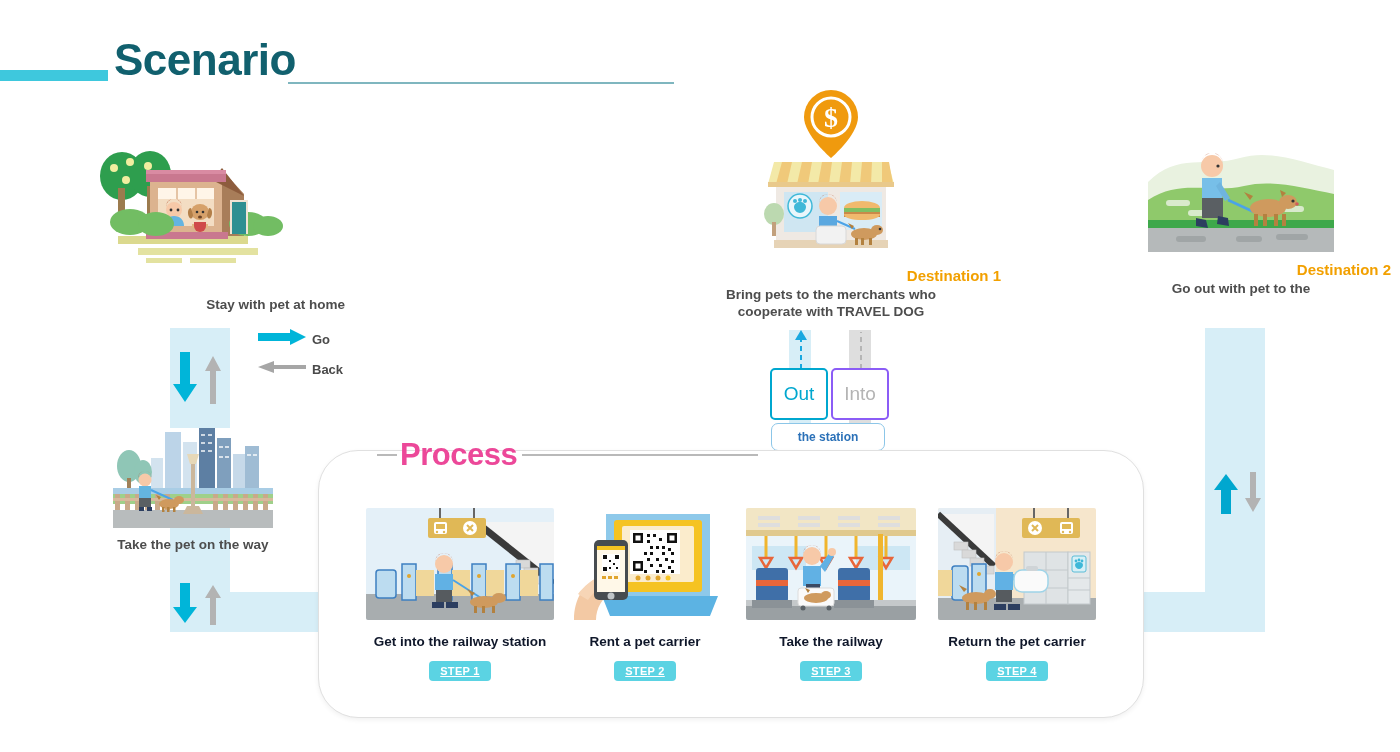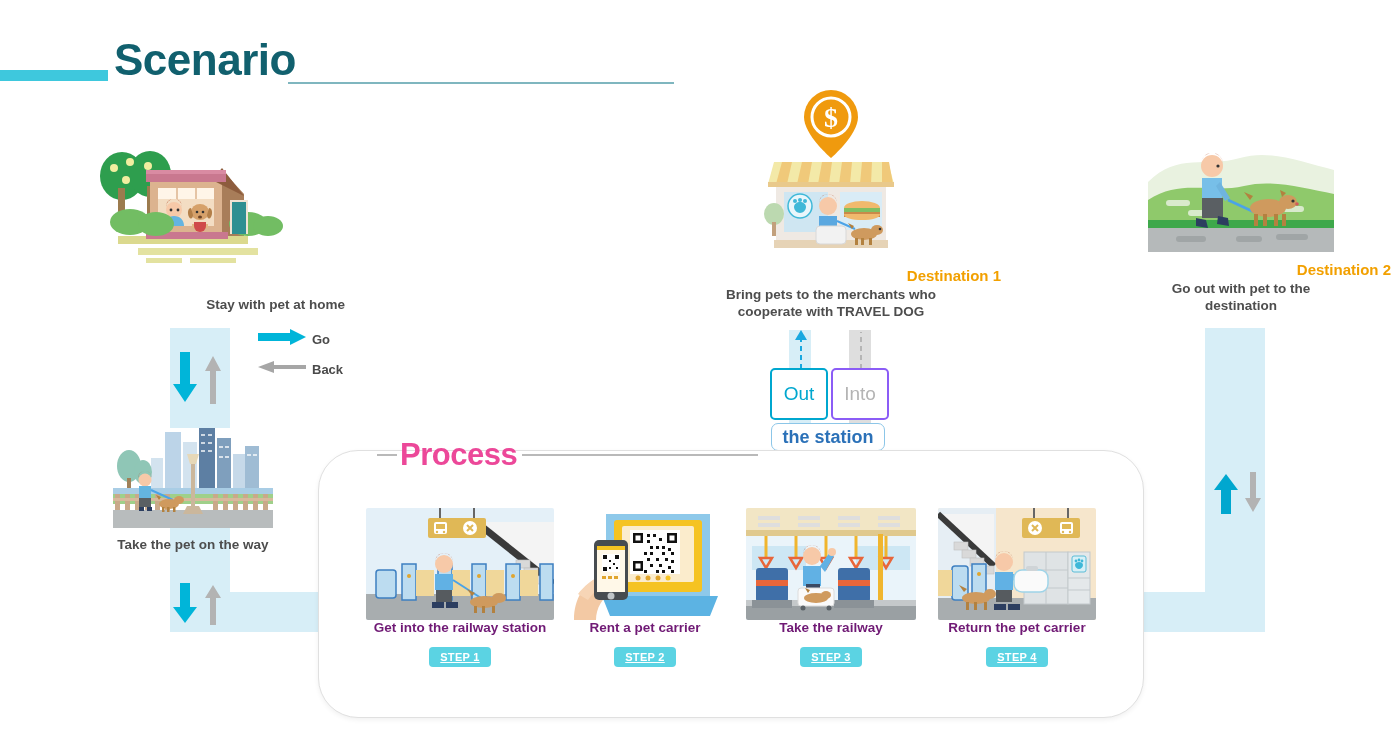--- a/index.html
+++ b/index.html
@@ -34,34 +34,34 @@
 
   
   .station-group{position:absolute;left:770px;top:368px;}
   .box{position:absolute;width:54px;height:48px;border-radius:5px;background:#fff;
       display:flex;align-items:center;justify-content:center;font-size:19px;}
   .box-out{left:0;top:0;border:2px solid #00a7cf;color:#00a7cf;}
   .box-into{left:61px;top:0;border:2px solid #8b5cf6;color:#b4b4b4;}
   .station-bar{position:absolute;left:1px;top:55px;width:112px;height:26px;
       border:1.5px solid #8cc6e8;border-radius:7px;background:#fff;
       display:flex;align-items:center;justify-content:center;
-      font-size:18px;color:#2b71b8;font-weight:bold;}
+      font-size:12px;color:#2b71b8;font-weight:bold;}
 
   
   .process-card{position:absolute;left:318px;top:450px;width:824px;height:266px;
       background:#ffffff;border:1.5px solid #e0e0e0;border-radius:40px;
       box-shadow:0 2px 5px rgba(0,0,0,0.06);}
   .process-title{position:absolute;left:400px;top:437px;font-size:31px;font-weight:bold;
       color:#ec4899;letter-spacing:-0.5px;}
   .proc-rule-l{position:absolute;left:377px;top:454px;width:20px;height:2px;background:#b9b9b9;}
   .proc-rule-r{position:absolute;left:522px;top:454px;width:236px;height:2px;background:#b9b9b9;}
 
   .step{position:absolute;top:508px;text-align:center;}
   .step .thumb{width:var(--w);height:112px;border-radius:2px;overflow:hidden;position:relative;}
-  .step .slabel{font-size:13.5px;color:#701a75;font-weight:bold;white-space:nowrap;}
+  .step .slabel{margin-top:14px;font-size:13.5px;color:#0f172a;font-weight:bold;white-space:nowrap;}
   .step .badge{margin:12px auto 0;display:inline-block;background:#5bd3e3;color:#fff;
       font-size:11px;font-weight:bold;padding:4px 11px;border-radius:4px;letter-spacing:0.3px;text-decoration:underline;}
 
   
   .dash{position:absolute;}
 </style>
 </head>
 <body>
 
 <div class="title-accent"></div>
@@ -362,21 +362,20 @@
     <rect x="126" y="72" width="4" height="12" fill="#b3813f"></rect>
     <rect x="134" y="72" width="4" height="12" fill="#b3813f"></rect>
     <path d="M102 58l-6-8 9 4z" fill="#b3813f"></path>
     <path d="M134 55l-2-7 6 3z" fill="#b3813f"></path>
     <circle cx="145" cy="59" r="1.6" fill="#333"></circle>
     <circle cx="149" cy="62" r="1.8" fill="#d05a5a"></circle>
   </svg>
   <div class="cap" style="top:118px;width:300px;">
     <div class="dest-name">Destination 2</div>
     <div>Go out with pet to the</div>
-    <div>destination</div>
   </div>
 </div>
 
 <div class="dash" style="left:791px;top:330px;">
   <svg width="20" height="48" viewBox="0 0 20 48">
     <line x1="10" y1="48" x2="10" y2="10" stroke="#18a8e0" stroke-width="2" stroke-dasharray="5,4"></line>
     <path d="M10 0l6 10H4z" fill="#18a8e0"></path>
   </svg>
 </div>
 <div class="dash" style="left:851px;top:330px;">

